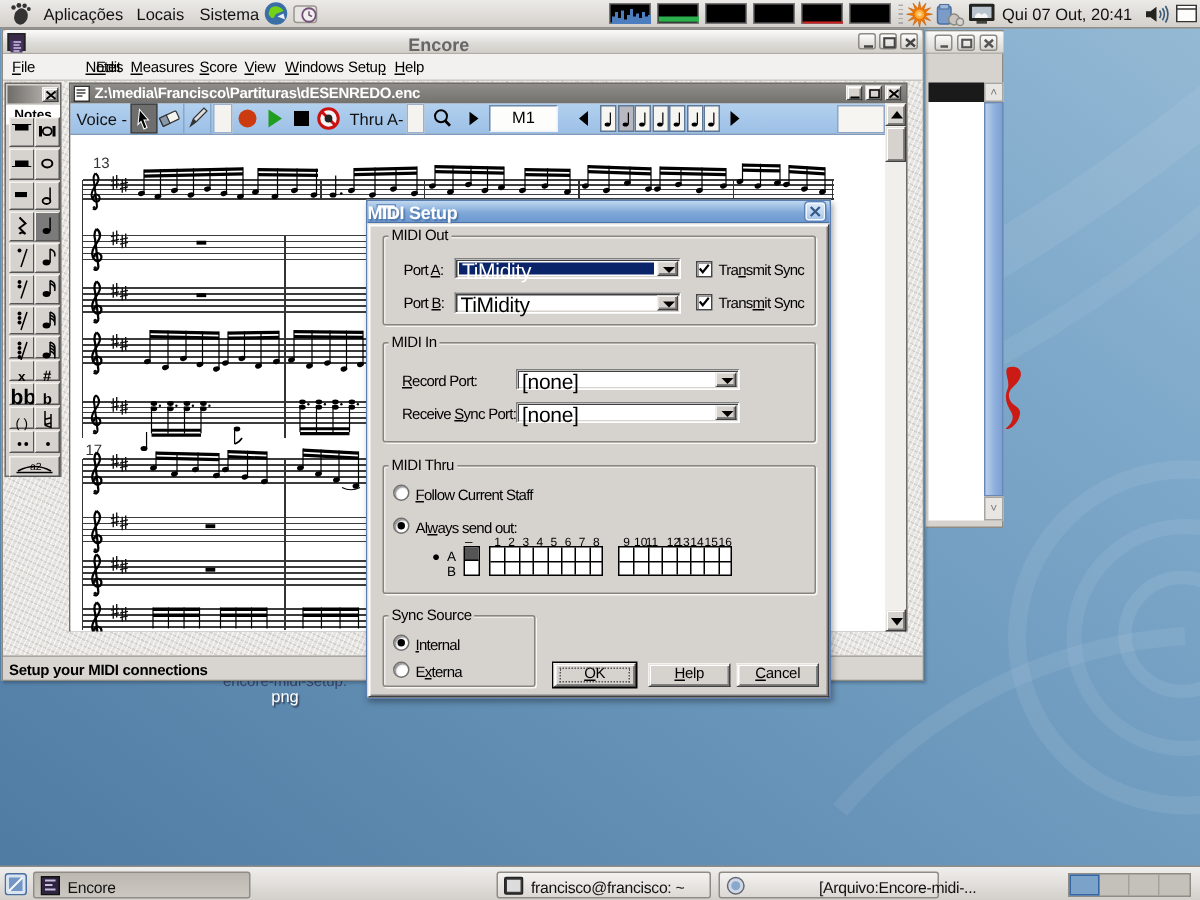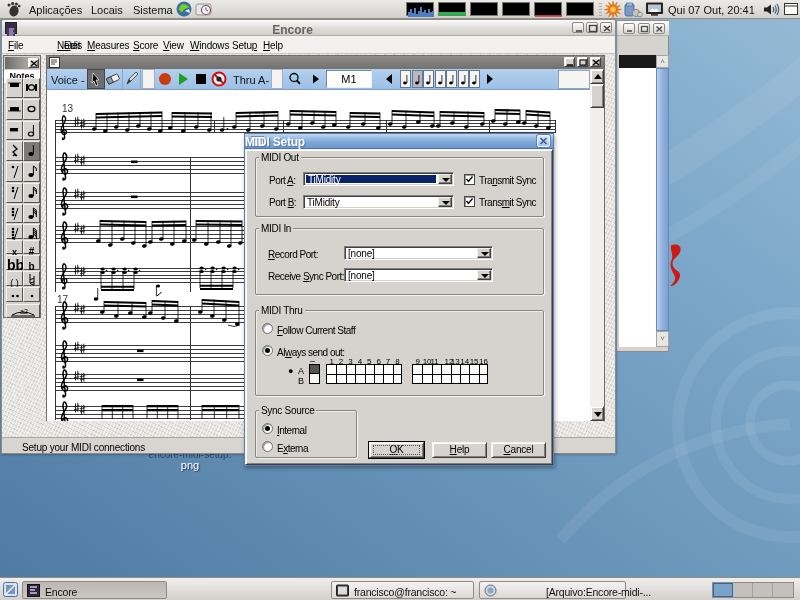--- a/index.html
+++ b/index.html
@@ -11,21 +11,21 @@
  background-image:repeating-linear-gradient(115deg,rgba(255,255,255,.55) 0 1px,rgba(0,0,0,0) 1px 3px),
  repeating-linear-gradient(25deg,rgba(120,116,110,.18) 0 1px,rgba(0,0,0,0) 1px 4px);}
 .raised{background:#d6d3ce;border:1px solid;border-color:#f4f2ee #404040 #404040 #f4f2ee;
  box-shadow:inset 1px 1px 0 #fff,inset -1px -1px 0 #808080;}
 .raised>svg{position:absolute;left:1px;top:1px;display:block;}
 .grp{position:absolute;border:1px solid #87867e;border-radius:2px;box-shadow:1px 1px 0 rgba(255,255,255,.8), inset 1px 1px 0 rgba(255,255,255,.6);}
 .grplab{position:absolute;background:#d6d3ce;font-size:10px;letter-spacing:-0.3px;color:#000;padding:0 2px;line-height:11px;}
 .lab{position:absolute;font-size:10px;letter-spacing:-0.5px;color:#000;line-height:11px;white-space:nowrap;}
 .combo{position:absolute;height:14px;background:#fff;border:1px solid;border-color:#808080 #fff #fff #808080;
  box-shadow:inset 1px 1px 0 #404040,inset -1px -1px 0 #d6d3ce;}
-.combo .txt{position:absolute;left:3px;top:2px;font-size:10px;letter-spacing:-0.2px;line-height:10px;color:#000;white-space:nowrap;}
+.combo .txt{position:absolute;left:3px;top:2px;font-size:14px;letter-spacing:-0.2px;line-height:10px;color:#000;white-space:nowrap;}
 .combo .cbtn{position:absolute;right:1px;top:1px;width:14px;height:10px;background:#d6d3ce;
  border:1px solid;border-color:#f4f2ee #404040 #404040 #f4f2ee;box-shadow:inset -1px -1px 0 #808080;}
 .combo .cbtn i{position:absolute;left:3px;top:3px;width:0;height:0;border:4px solid transparent;border-top:4px solid #000;border-bottom:none;}
 .chk{position:absolute;width:11px;height:11px;background:#fff;border:1px solid #454545;box-shadow:inset 1px 1px 0 #9a9a9a;}
 .chk svg{position:absolute;left:0;top:0;display:block;}
 .radio{position:absolute;width:11px;height:11px;border-radius:50%;background:#fff;border:1px solid #707070;box-shadow:inset 1px 1px 1px #909090;}
 .radio.on::after{content:"";position:absolute;left:2px;top:2px;width:5px;height:5px;border-radius:50%;background:#000;}
 .btn95{position:absolute;background:#d6d3ce;border:1px solid;border-color:#f4f2ee #404040 #404040 #f4f2ee;
  box-shadow:inset 1px 1px 0 #fff,inset -1px -1px 0 #808080;font-size:10px;letter-spacing:-0.2px;text-align:center;color:#000;}
 u{text-decoration:underline;}
@@ -104,28 +104,29 @@
         <span style="position:absolute;left:80px;white-space:nowrap;"><u>M</u>easures</span>
         <span style="position:absolute;left:126px;white-space:nowrap;"><u>S</u>core</span>
         <span style="position:absolute;left:156px;white-space:nowrap;"><u>V</u>iew</span>
         <span style="position:absolute;left:183px;white-space:nowrap;"><u>W</u>indows</span>
         <span style="position:absolute;left:225px;white-space:nowrap;">Setu<u>p</u></span>
         <span style="position:absolute;left:256px;white-space:nowrap;"><u>H</u>elp</span>
       </span>
     </div>
     <div class="abs hatch" style="left:2px;top:54px;width:613px;height:383px;"></div>
     <div class="abs" style="left:2px;top:437px;width:613px;height:16px;background:#d8d5d0;border-top:1px solid #a9a6a0;">
-<span style="position:absolute;left:20px;top:4px;font-size:10px;letter-spacing:-0.2px;color:#000;">Setup your MIDI connections</span>
+<span style="position:absolute;left:4px;top:4px;font-size:10px;letter-spacing:-0.2px;color:#000;font-weight:bold;">Setup your MIDI connections</span>
     </div>
     <div class="abs" style="left:46px;top:55px;width:559px;height:366px;background:#d6d3ce;border:1px solid #6f6d68;"></div>
     <div class="abs" style="left:47px;top:56px;width:557px;height:13px;background:linear-gradient(#8f8d89,#73716d);">
 <svg class="abs" style="left:2px;top:1px" width="11" height="11">
         <rect x="0.5" y="0.5" width="10" height="10" fill="#fff" stroke="#333"></rect>
         <path d="M2,3 L8,3 M2,5 L8,5 M2,7 L6,7" stroke="#444" stroke-width="1"></path>
       </svg>
+<span style="position:absolute;left:16px;top:1px;font-size:10px;letter-spacing:-0.2px;font-weight:bold;color:#fff;white-space:nowrap;">Z:\media\Francisco\Partituras\dESENREDO.enc</span>
 <div class="abs raised" style="left:517px;top:1px;width:11px;height:10px;">
         <svg width="9" height="8">
           <path d="M1,6 L7,6" stroke="#000" stroke-width="1.4"></path>
         </svg>
       </div>
 <div class="abs raised" style="left:530px;top:1px;width:11px;height:10px;">
         <svg width="9" height="8">
           <rect x="1" y="1" width="6" height="5" fill="none" stroke="#000"></rect>
         </svg>
       </div>

